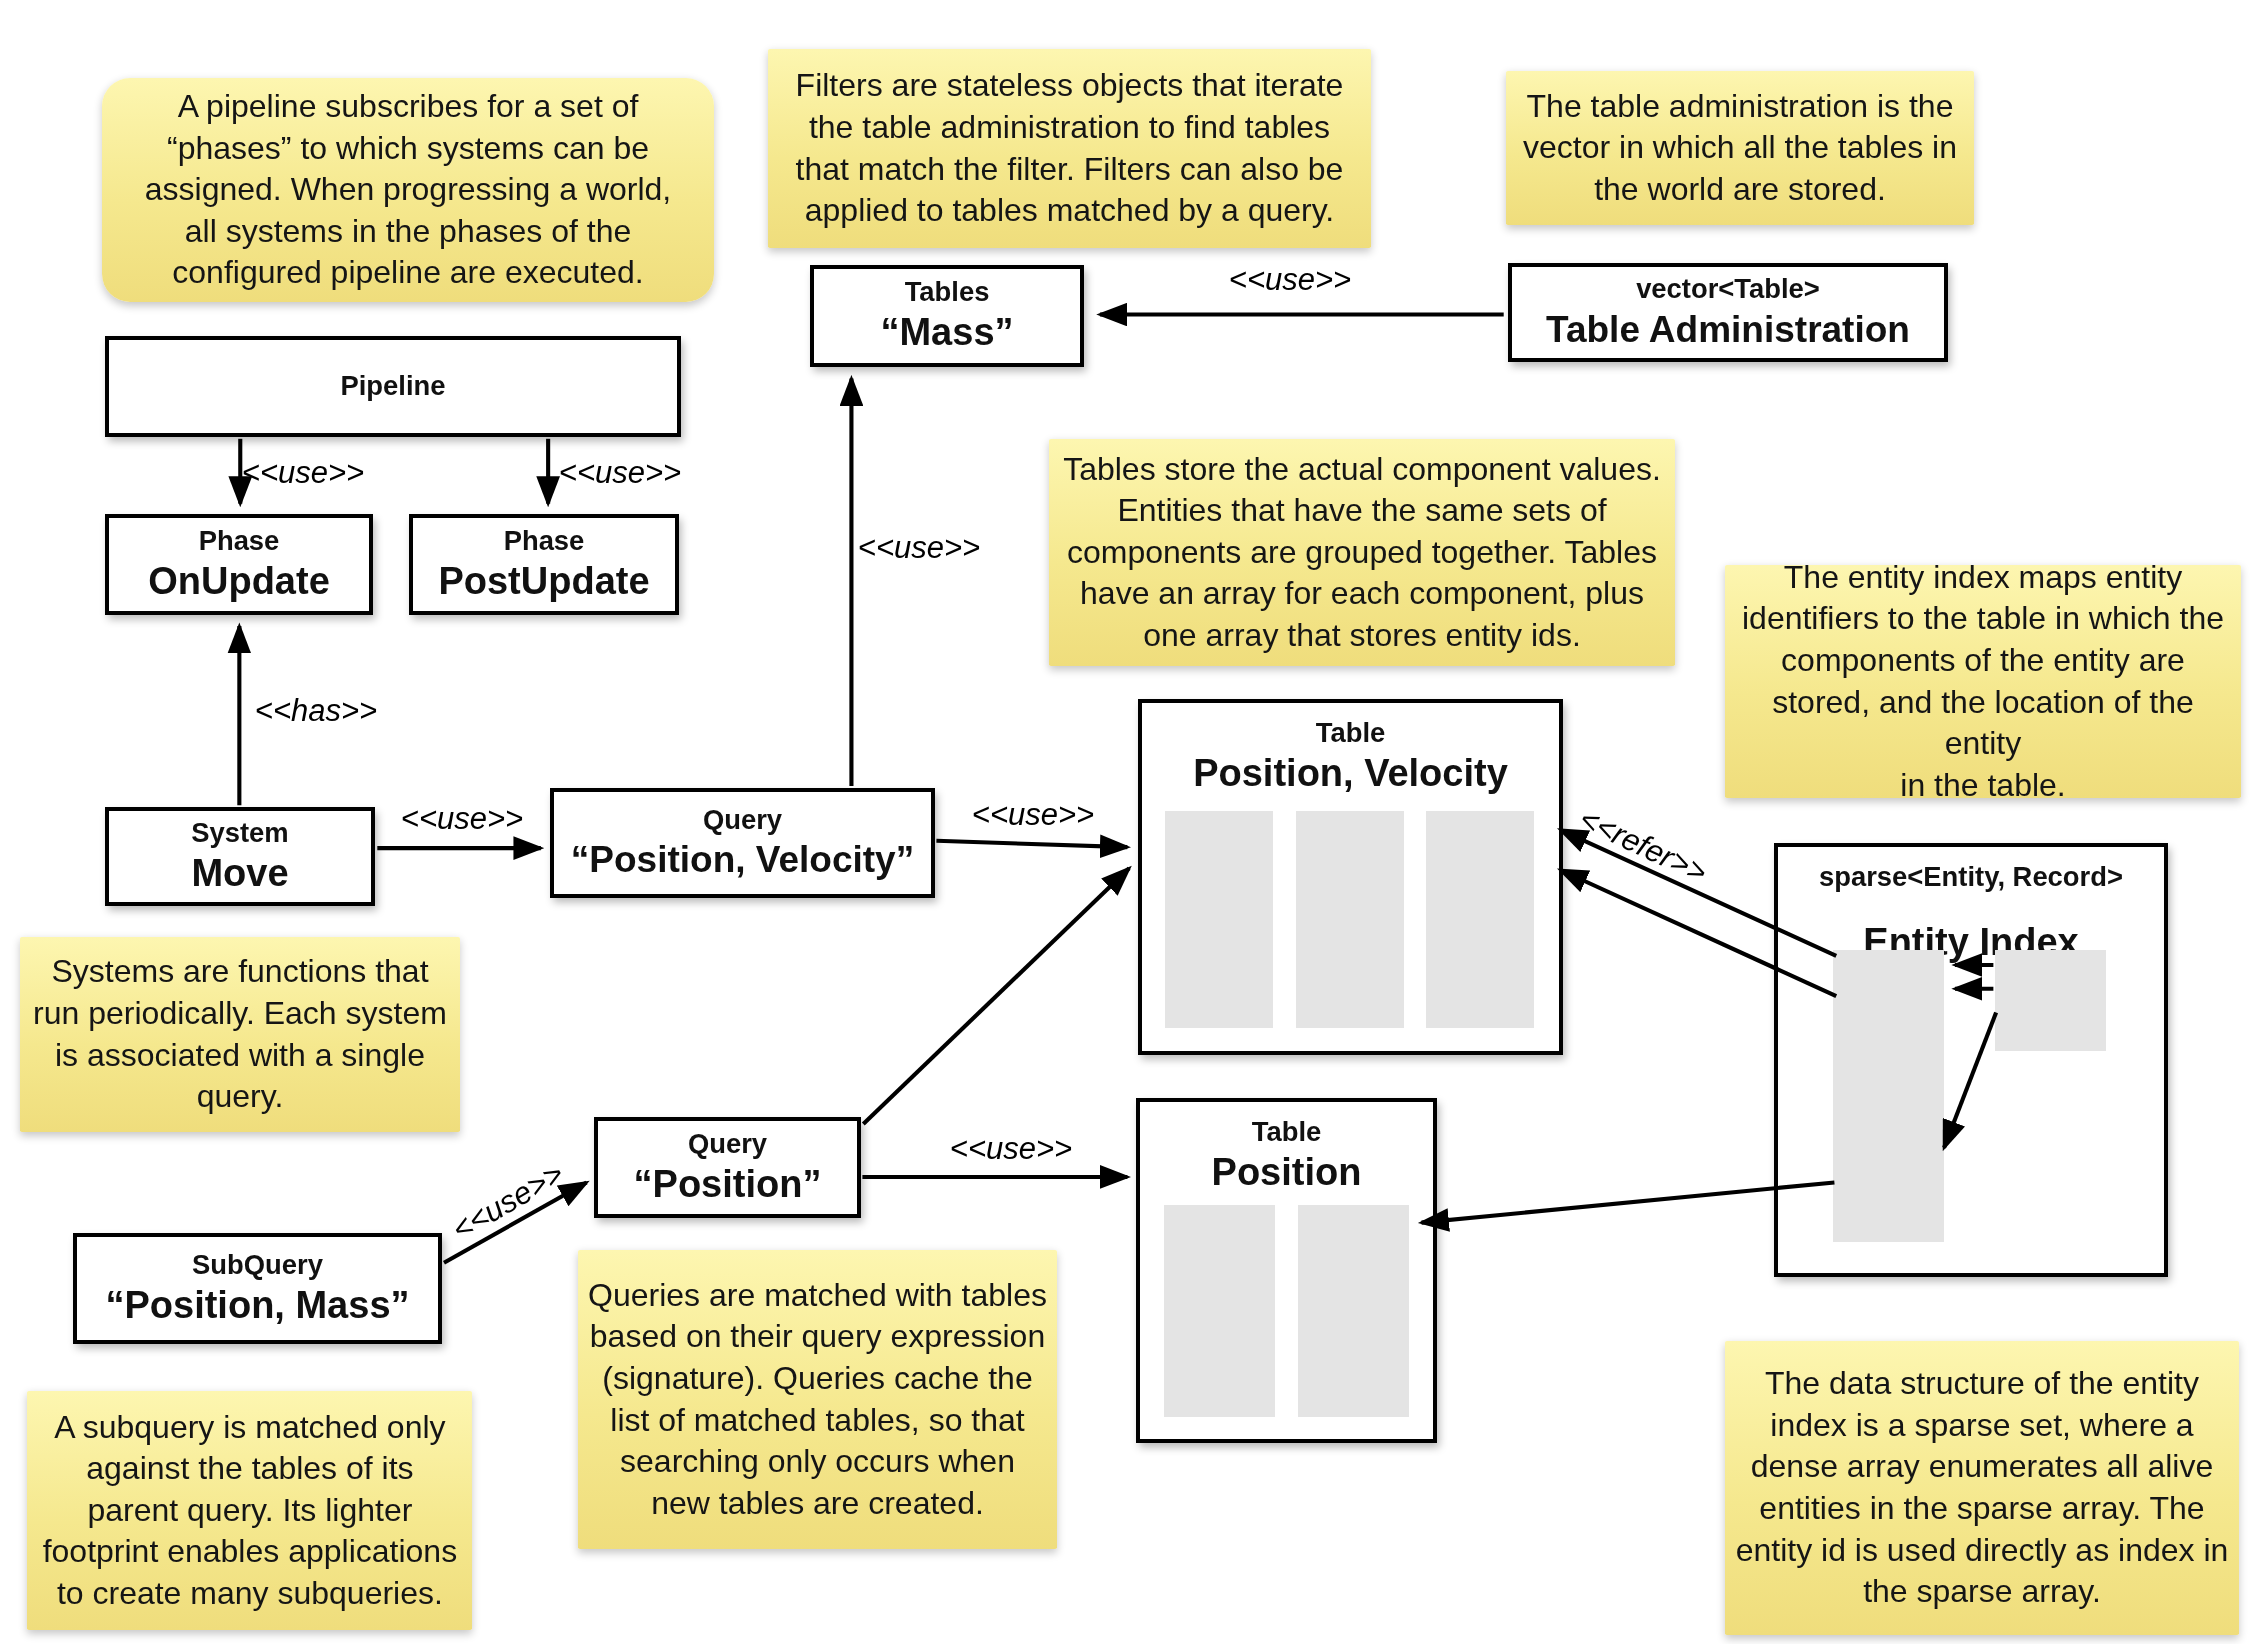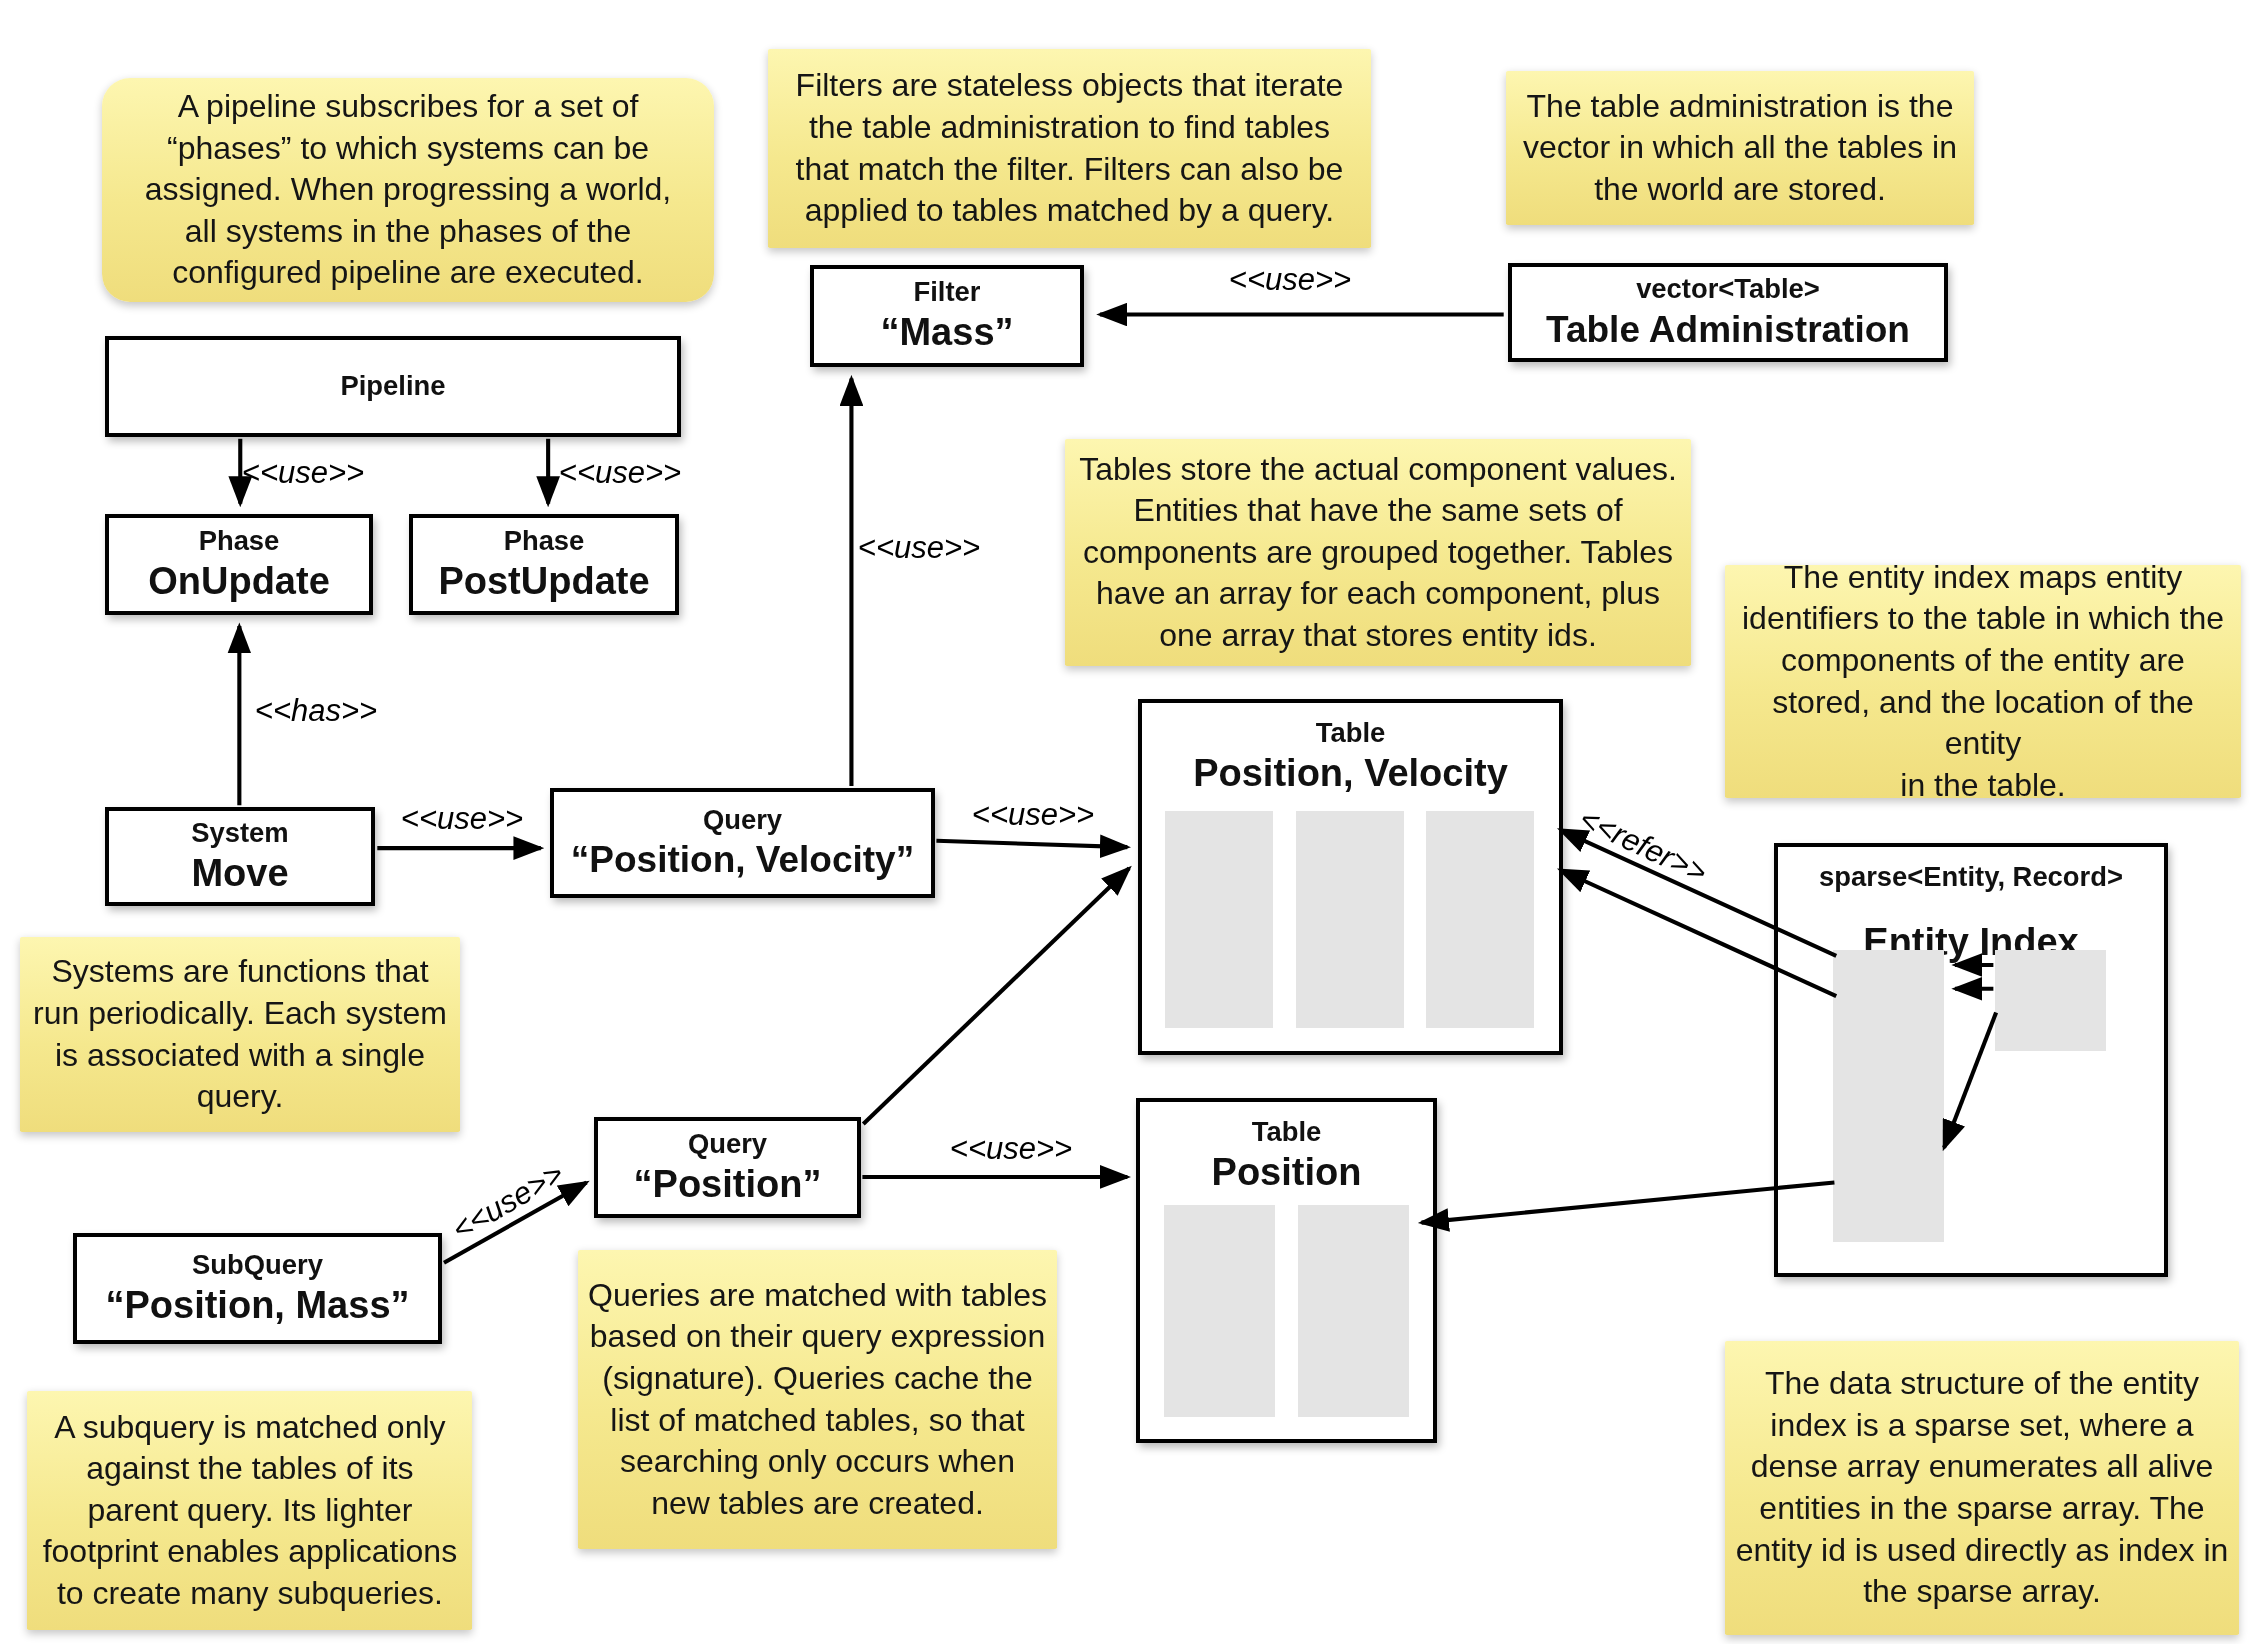--- a/index.html
+++ b/index.html
@@ -46,21 +46,21 @@
 assigned. When progressing a world,
 all systems in the phases of the
 configured pipeline are executed.</div>
   <div class="note" style="left:768px;top:49px;width:603px;height:199px;">Filters are stateless objects that iterate
 the table administration to find tables
 that match the filter. Filters can also be
 applied to tables matched by a query.</div>
   <div class="note" style="left:1506px;top:71px;width:468px;height:154px;">The table administration is the
 vector in which all the tables in
 the world are stored.</div>
-  <div class="note" style="left:1049px;top:439px;width:626px;height:227px;margin-left:16px;">Tables store the actual component values.
+  <div class="note" style="left:1049px;top:439px;width:626px;height:227px;">Tables store the actual component values.
 Entities that have the same sets of
 components are grouped together. Tables
 have an array for each component, plus
 one array that stores entity ids.</div>
   <div class="note" style="left:1725px;top:565px;width:516px;height:233px;text-align:center;">The entity index maps entity
 identifiers to the table in which the
 components of the entity are
 stored, and the location of the entity
 in the table.</div>
   <div class="note" style="left:20px;top:937px;width:440px;height:195px;">Systems are functions that
@@ -79,21 +79,21 @@
 footprint enables applications
 to create many subqueries.</div>
   <div class="note" style="left:1725px;top:1341px;width:514px;height:294px;">The data structure of the entity
 index is a sparse set, where a
 dense array enumerates all alive
 entities in the sparse array. The
 entity id is used directly as index in
 the sparse array.</div>
 
   <div class="uml-box" style="left:810px;top:265px;width:274px;height:102px;">
-    <div class="uml-type">Filter</div>
+    <div class="uml-type">Tables</div>
     <div class="uml-value">“Mass”</div>
   </div>
 
   <div class="uml-box" style="left:1508px;top:263px;width:440px;height:99px;">
     <div class="uml-type">vector&lt;Table&gt;</div>
     <div class="uml-value" style="font-size:37px;">Table Administration</div>
   </div>
 
   <div class="uml-box" style="left:105px;top:336px;width:576px;height:101px;">
     <div class="uml-type">Pipeline</div>

